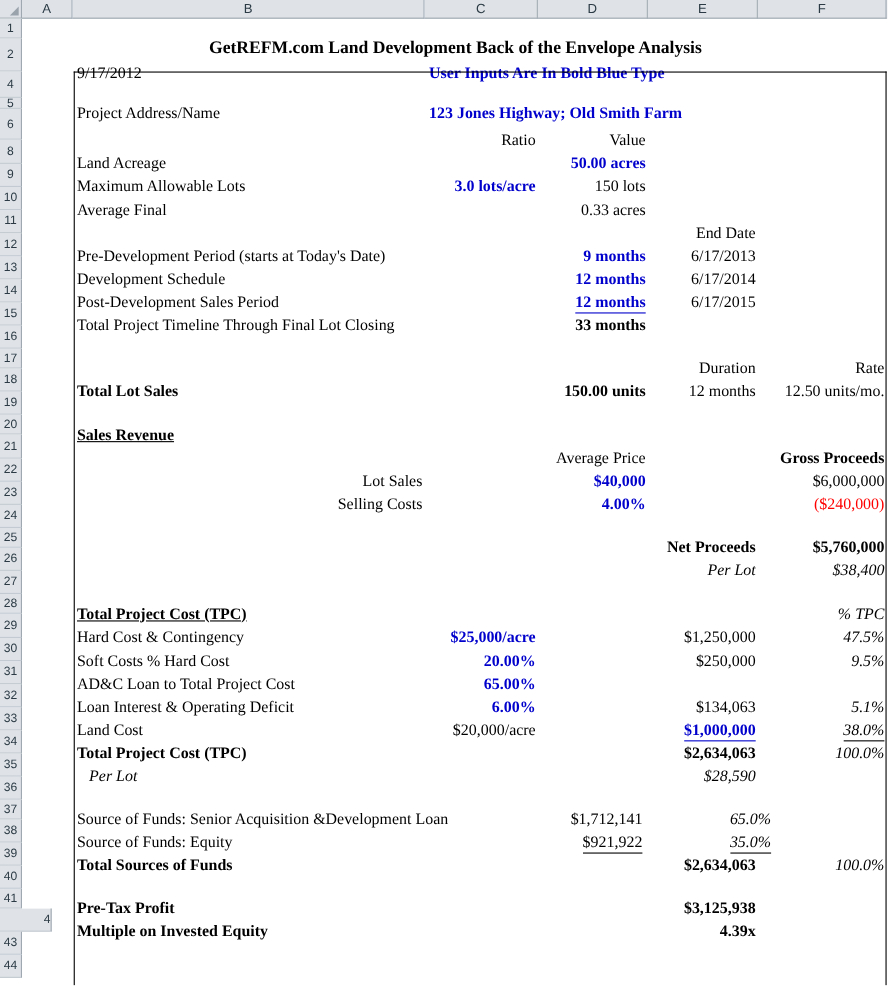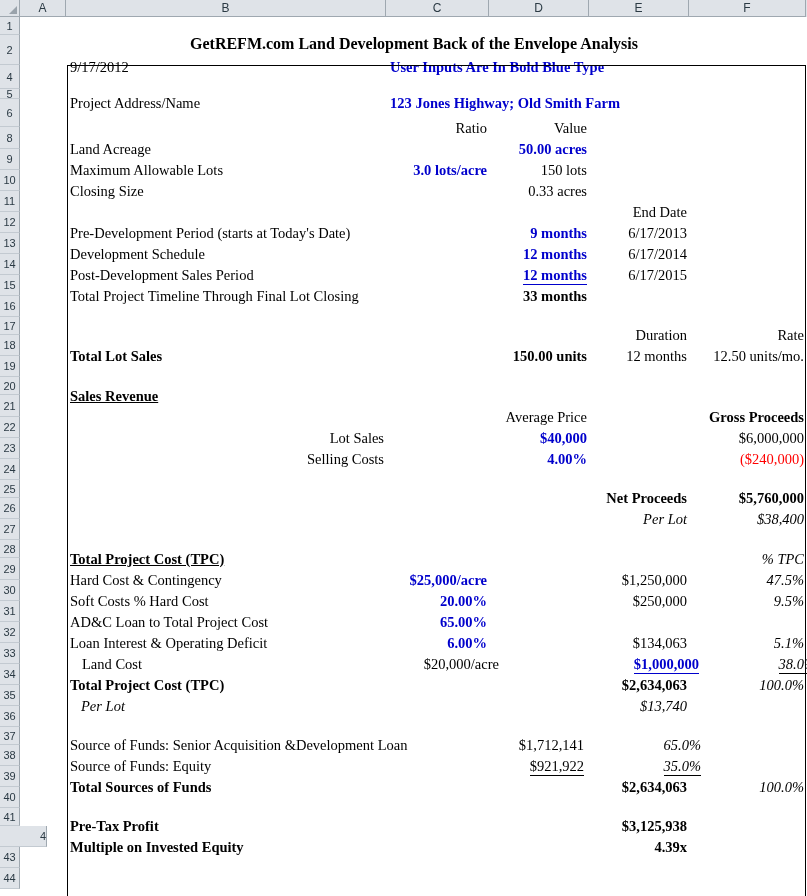--- a/index.html
+++ b/index.html
@@ -227,21 +227,21 @@
         <div class="cell c-d right b blue">50.00 acres</div>
       </div>
       <div class="row" style="height: 21px;">
         <div class="cell c-a left"></div>
         <div class="cell c-b left">Maximum Allowable Lots</div>
         <div class="cell c-c right b blue">3.0 lots/acre</div>
         <div class="cell c-d right">150 lots</div>
       </div>
       <div class="row" style="height: 21px;">
         <div class="cell c-a left"></div>
-        <div class="cell c-b left">Closing Size</div>
+        <div class="cell c-b left">Average Final</div>
         <div class="cell c-c right b blue"></div>
         <div class="cell c-d right">0.33 acres</div>
       </div>
       <div class="row" style="height: 21px;">
         <div class="cell c-a left"></div>
         <div class="cell c-b left"></div>
         <div class="cell c-c left"></div>
         <div class="cell c-d left"></div>
         <div class="cell c-e right">End Date</div>
       </div>
@@ -376,21 +376,21 @@
         <div class="cell c-f right i"></div>
       </div>
       <div class="row" style="height: 21px;">
         <div class="cell c-a left"></div>
         <div class="cell c-b left">Loan Interest &amp; Operating Deficit</div>
         <div class="cell c-c right b blue">6.00%</div>
         <div class="cell c-d left"></div>
         <div class="cell c-e right">$134,063</div>
         <div class="cell c-f right i">5.1%</div>
       </div>
-      <div class="row" style="height: 21px; padding-left: 12px;">
+      <div class="row" style="height: 21px;">
         <div class="cell c-a left"></div>
         <div class="cell c-b left">Land Cost</div>
         <div class="cell c-c right">$20,000/acre</div>
         <div class="cell c-d left"></div>
         <div class="cell c-e right b blue uline-cell uline-blue">
           <span>$1,000,000</span>
         </div>
         <div class="cell c-f right i uline-cell">
           <span>38.0%</span>
         </div>
@@ -401,21 +401,21 @@
         <div class="cell c-c left"></div>
         <div class="cell c-d left"></div>
         <div class="cell c-e right b">$2,634,063</div>
         <div class="cell c-f right i">100.0%</div>
       </div>
       <div class="row" style="height: 21px;">
         <div class="cell c-a left"></div>
         <div class="cell c-b left i indent">Per Lot</div>
         <div class="cell c-c left"></div>
         <div class="cell c-d left"></div>
-        <div class="cell c-e right i">$13,740</div>
+        <div class="cell c-e right i">$28,590</div>
         <div class="cell c-f left"></div>
       </div>
       <div class="row" style="height: 18px;"></div>
       <div class="row" style="height: 21px;">
         <div class="cell c-a left"></div>
         <div class="cell c-b left" style="width: 420px;">Source of Funds: Senior Acquisition &amp;Development Loan</div>
         <div class="cell c-e right">$1,712,141</div>
         <div class="cell c-f right i">65.0%</div>
       </div>
       <div class="row" style="height: 21px;">

